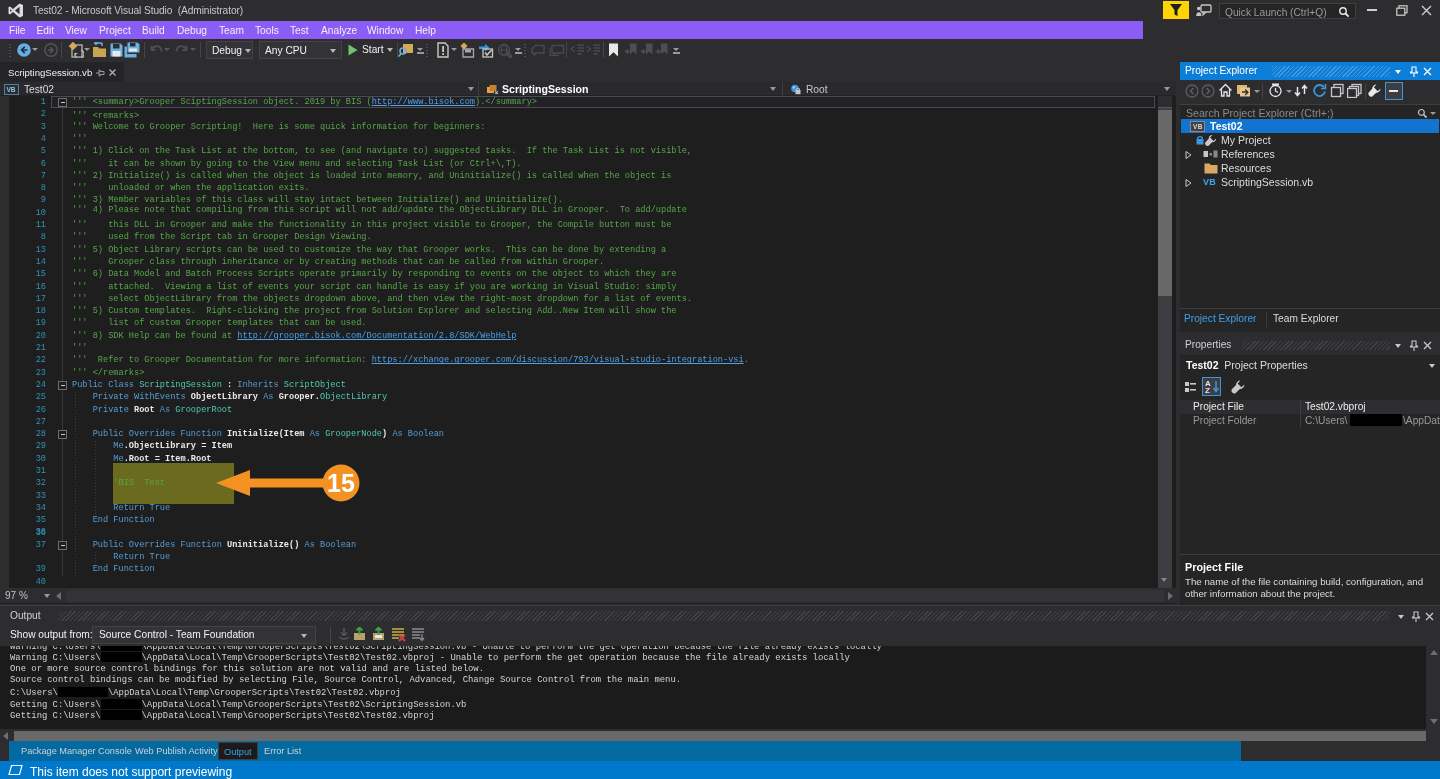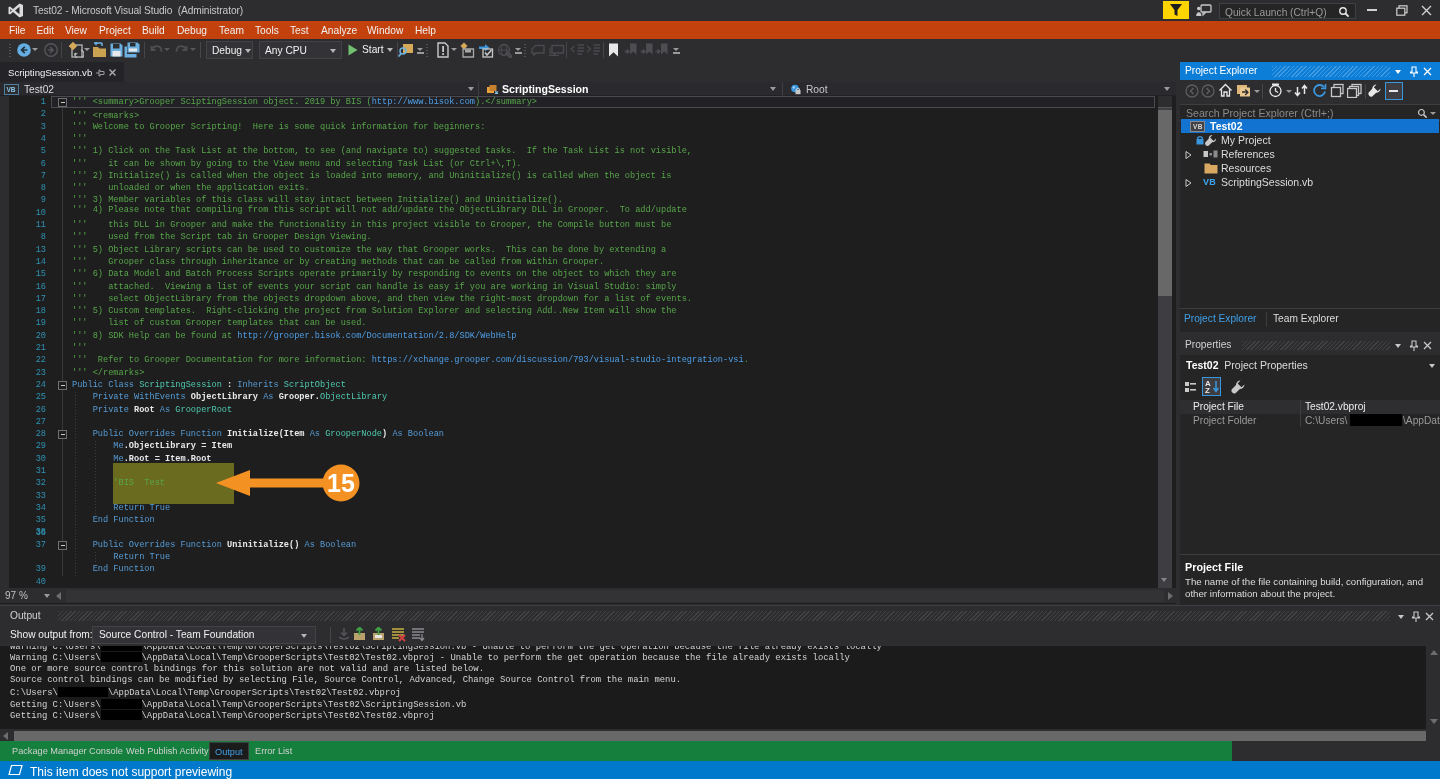--- a/index.html
+++ b/index.html
@@ -2,21 +2,21 @@
 <html><head><meta charset="utf-8"><title>VS</title>
 <style>
 *{margin:0;padding:0;box-sizing:border-box}
 html,body{width:1440px;height:779px;background:#2d2d30;overflow:hidden;
  font-family:"Liberation Sans",sans-serif;-webkit-font-smoothing:antialiased}
 .abs{position:absolute}
 .k{color:#569cd6}
 .t{color:#4ec9b0}
 .c{color:#57a64a}
 .w{color:#e9e9e9;font-weight:bold}
-.lk{color:#4f9fe8;}
+.lk{color:#4f9fe8;text-decoration:underline}
 .cl{position:absolute;left:72px;white-space:pre;font-family:"Liberation Mono",monospace;
  font-size:8.62px;line-height:12.3px;height:12.3px;color:#dcdcdc}
 .ln{position:absolute;width:46px;text-align:right;font-family:"Liberation Mono",monospace;
  font-size:8.62px;line-height:12.3px;color:#2f91b3}
 .ol{position:absolute;left:10px;white-space:pre;font-family:"Liberation Mono",monospace;
  font-size:8.9px;line-height:11.6px;color:#d4d4d4}
 .rb{display:inline-block;background:#000;height:10px;vertical-align:-2px}
 .caret{position:absolute;width:0;height:0;border-left:3.5px solid transparent;border-right:3.5px solid transparent;border-top:4px solid #b6b6b6}
 .caretS{position:absolute;width:0;height:0;border-left:3px solid transparent;border-right:3px solid transparent;border-top:3.5px solid #9a9a9a}
 .sep{position:absolute;width:1px;background:#46464a}
@@ -51,21 +51,21 @@
     </div>
 <div class="abs" style="left:1367px;top:9px;width:10px;height:2px;background:#d0d0d0"></div>
 <svg class="abs" style="left:1396px;top:5px" width="12" height="11" viewBox="0 0 12 11">
       <rect x="3" y="0.8" width="8" height="7" fill="none" stroke="#d0d0d0" stroke-width="1.2"></rect>
       <rect x="0.8" y="3.2" width="8" height="7" fill="#2d2d30" stroke="#d0d0d0" stroke-width="1.2"></rect>
     </svg>
 <svg class="abs" style="left:1421px;top:5px" width="11" height="11" viewBox="0 0 11 11">
       <path d="M1 1 L10 10 M10 1 L1 10" stroke="#d0d0d0" stroke-width="1.4"></path>
     </svg>
 </div>
-<div class="abs" style="left:0;top:21px;width:1440px;height:18px;background:#c2410c">
+<div class="abs" style="left:0;top:21px;width:1143px;height:18px;background:#8b5cf6">
 <div class="ui" style="left:9px;top:4px">File</div>
 <div class="ui" style="left:36.5px;top:4px">Edit</div>
 <div class="ui" style="left:65px;top:4px">View</div>
 <div class="ui" style="left:99px;top:4px">Project</div>
 <div class="ui" style="left:142px;top:4px">Build</div>
 <div class="ui" style="left:177px;top:4px">Debug</div>
 <div class="ui" style="left:219px;top:4px">Team</div>
 <div class="ui" style="left:255px;top:4px">Tools</div>
 <div class="ui" style="left:290px;top:4px">Test</div>
 <div class="ui" style="left:321px;top:4px">Analyze</div>
@@ -551,21 +551,21 @@
 </div>
 <div class="abs" style="left:1426px;top:40px;width:14px;height:83px;background:#2d2d30">
       <div class="abs" style="left:3.5px;top:4px;width:0;height:0;border-left:4px solid transparent;border-right:4px solid transparent;border-bottom:5px solid #6d6d70"></div>
       <div class="abs" style="left:3.5px;top:73px;width:0;height:0;border-left:4px solid transparent;border-right:4px solid transparent;border-top:5px solid #6d6d70"></div>
     </div>
 <div class="abs" style="left:0;top:123px;width:1440px;height:13px;background:#2d2d30">
       <div class="abs" style="left:3px;top:3px;width:0;height:0;border-top:4px solid transparent;border-bottom:4px solid transparent;border-right:5px solid #6d6d70"></div>
       <div class="abs" style="left:14px;top:1.5px;width:1412px;height:10px;background:#696969"></div>
     </div>
 </div>
-<div class="abs" style="left:0;top:741px;width:1232px;height:20px;background:#15803d">
+<div class="abs" style="left:9px;top:741px;width:1232px;height:20px;background:#0369a1">
 <div class="abs" style="left:12px;top:5px;font-size:9.2px;color:#d0d0d0">Package Manager Console</div>
 <div class="abs" style="left:126px;top:5px;font-size:9.2px;color:#d0d0d0">Web Publish Activity</div>
 <div class="abs" style="left:209px;top:1px;width:40px;height:18px;background:#1b1b1c;border:1px solid #3e3e42">
       <div class="abs" style="left:5px;top:3.5px;font-size:9.2px;color:#3fa0e8">Output</div>
     </div>
 <div class="abs" style="left:255px;top:5px;font-size:9.2px;color:#d0d0d0">Error List</div>
 </div>
 <div class="abs" style="left:0;top:761px;width:1440px;height:18px;background:#0079cc">
 <svg class="abs" style="left:8px;top:4px" width="15" height="10" viewBox="0 0 15 10">
       <path d="M3.5 0.5 L14 0.5 L11.5 9.5 L1 9.5 Z" fill="none" stroke="#ffffff" stroke-width="1.2"></path>

